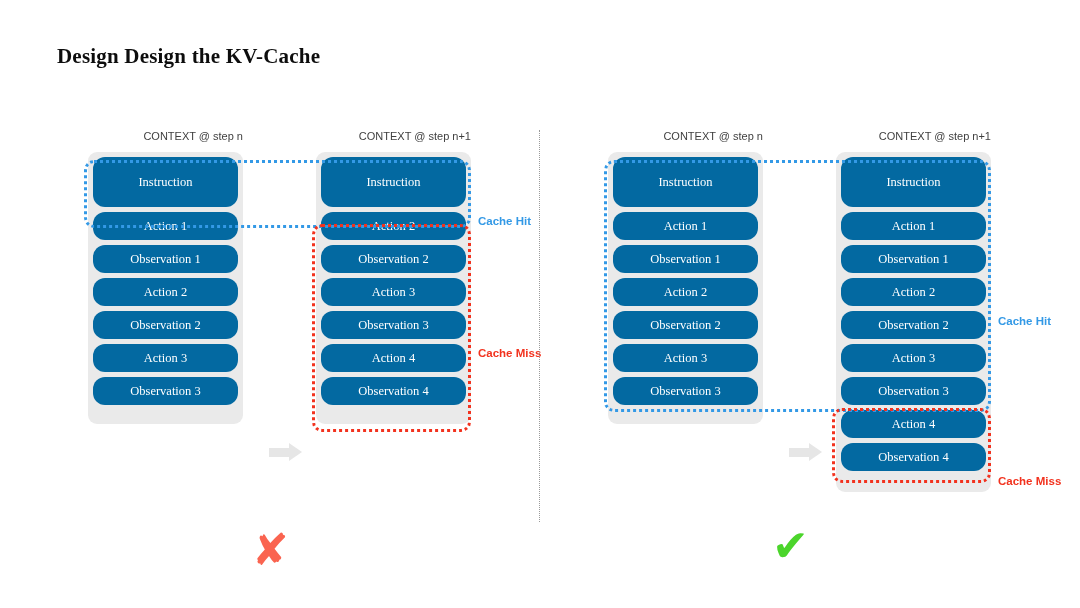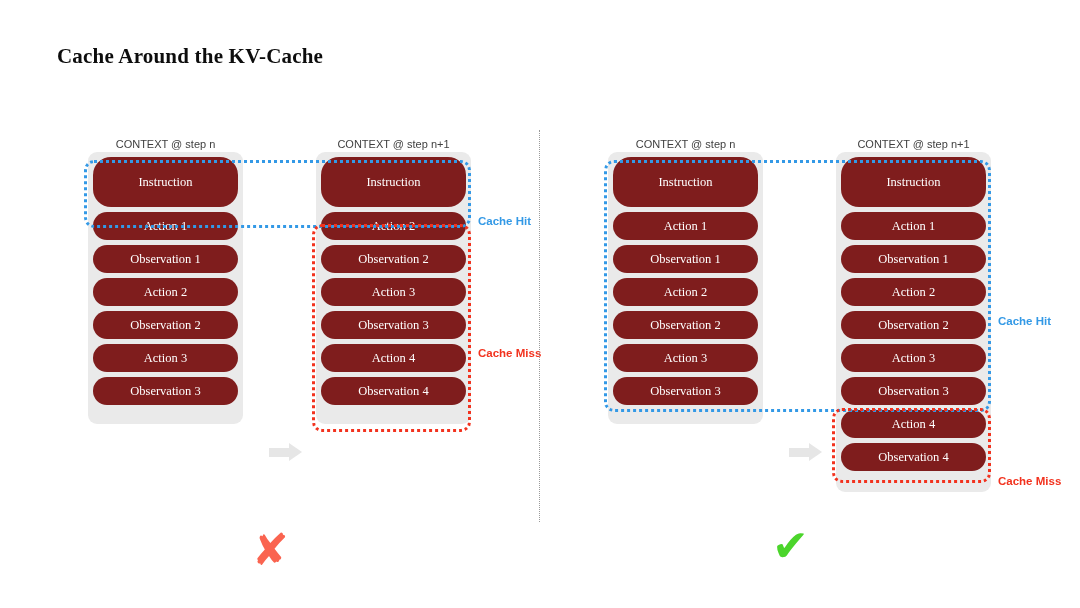--- a/index.html
+++ b/index.html
@@ -39,24 +39,24 @@
   .column {
     position: absolute;
     top: 0;
     width: 155px;
   }
   .col-left  { left: 0;   }
   .col-right { left: 228px; }
 
   .col-header {
     position: absolute;
-    top: 8px;
+    top: 0;
     left: 0;
     width: 155px;
-    text-align: center;
+    text-align: right;
     font-size: 11px;
     color: #3f3f3f;
     font-family: "Liberation Sans", sans-serif;
     white-space: nowrap;
   }
 
   .stack {
     position: absolute;
     top: 22px;
     left: 0;
@@ -67,22 +67,22 @@
     box-sizing: border-box;
   }
   .stack-bad-left   { height: 272px; }
   .stack-bad-right  { height: 272px; }
   .stack-good-left  { height: 272px; }
   .stack-good-right { height: 272px; }
 
   .chip {
     height: 28px;
     margin-bottom: 5px;
-    background: #7f1d1d;
-    border-radius: 18px;
+    background: #0369a1;
+    border-radius: 12px;
     color: #ffffff;
     font-family: "Liberation Serif", serif;
     font-size: 12.5px;
     display: flex;
     align-items: center;
     justify-content: center;
     box-sizing: border-box;
     white-space: nowrap;
   }
   .chip.tall { height: 50px; }
@@ -162,21 +162,21 @@
   }
   #verdict-good {
     left: 772px;
     top: 524px;
     color: #4bd52b;
   }
 </style>
 </head>
 <body>
 
-<div id="slide-title">Cache Around the KV-Cache</div>
+<div id="slide-title">Design Design the KV-Cache</div>
 
 <div class="panel" id="panel-bad">
 
   <div class="column col-left">
     <div class="col-header">CONTEXT @ step n</div>
     <div class="stack stack-bad-left">
       <div class="chip tall">Instruction</div>
       <div class="chip">Action 1</div>
       <div class="chip">Observation 1</div>
       <div class="chip">Action 2</div>

